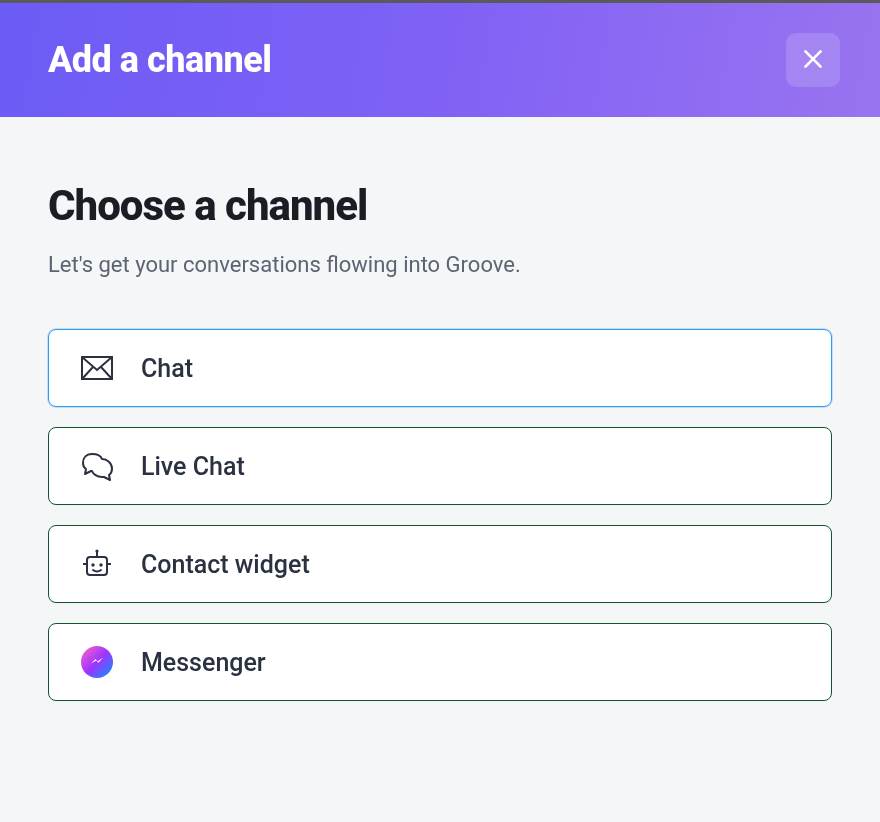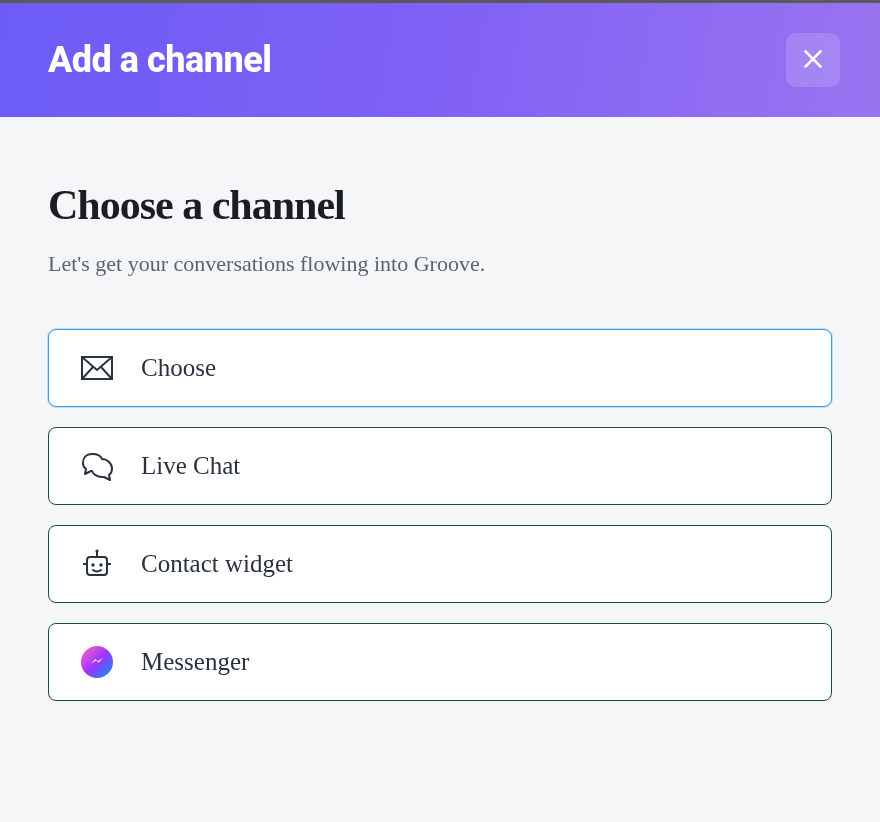--- a/index.html
+++ b/index.html
@@ -34,21 +34,20 @@
       background: rgba(255,255,255,0.15);
       display: flex;
       align-items: center;
       justify-content: center;
       cursor: pointer;
       border: none;
     }
     .close-button svg { stroke: #ffffff; stroke-width: 2.5; }
     .content {
       padding: 64px 48px 0 48px;
-      font-family: Liberation Serif, serif;
     }
     .choose-title {
       font-size: 42px;
       font-weight: 800;
       color: #1a1d24;
       letter-spacing: -1px;
       margin-bottom: 22px;
     }
     .choose-sub {
       font-size: 22px;
@@ -131,21 +130,21 @@
   <div class="channel-list">
 
     <div class="channel-option selected">
       <span class="channel-icon">
         <svg width="32" height="24" viewBox="0 0 32 24" fill="none">
           <rect x="1" y="1" width="30" height="22" stroke="#2a3140" stroke-width="2" fill="none"></rect>
           <path d="M1 1 L16 14 L31 1" stroke="#2a3140" stroke-width="2" fill="none"></path>
           <path d="M1 23 L12 11 M31 23 L20 11" stroke="#2a3140" stroke-width="2" fill="none"></path>
         </svg>
       </span>
-      <span class="channel-label">Choose</span>
+      <span class="channel-label">Chat</span>
     </div>
 
     <div class="channel-option">
       <span class="channel-icon">
         <svg width="32" height="32" viewBox="0 0 32 32" fill="none">
           <path d="M11 4 C5 4 2 8 2 13 C2 16 3.5 18 5 19 L4 24 L10 21 C10.5 21 11 21 11 21 C12 24 16 27 21 27 C22 27 23 27 23 27 L29 30 L28 25 C29.5 24 31 21.5 31 18.5 C31 13 26 9 21 9 C20 6 16 4 11 4 Z" stroke="#2a3140" stroke-width="2" stroke-linejoin="round" fill="none"></path>
         </svg>
       </span>
       <span class="channel-label">Live Chat</span>
     </div>

